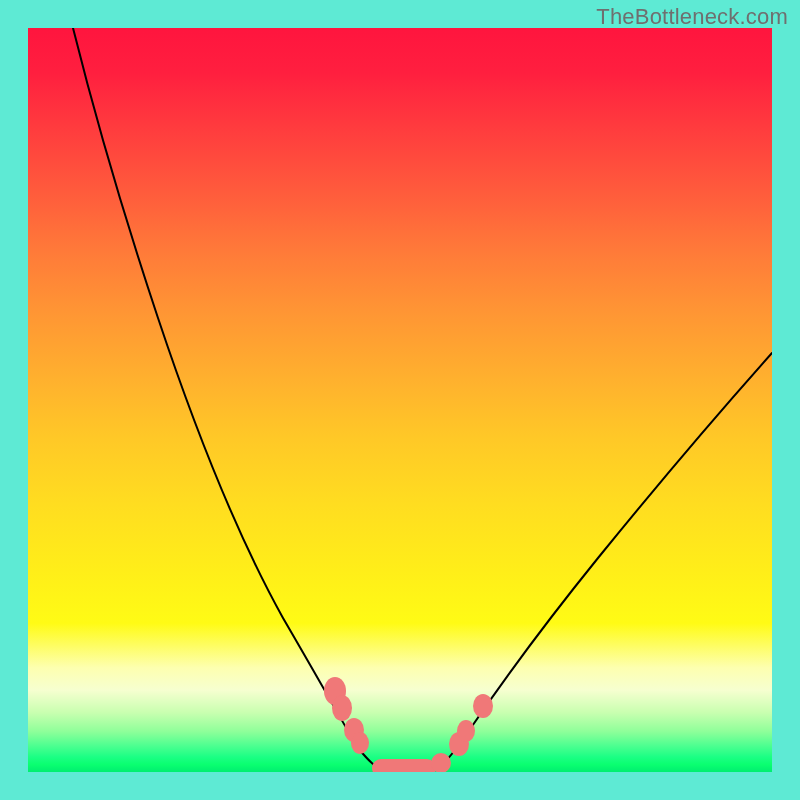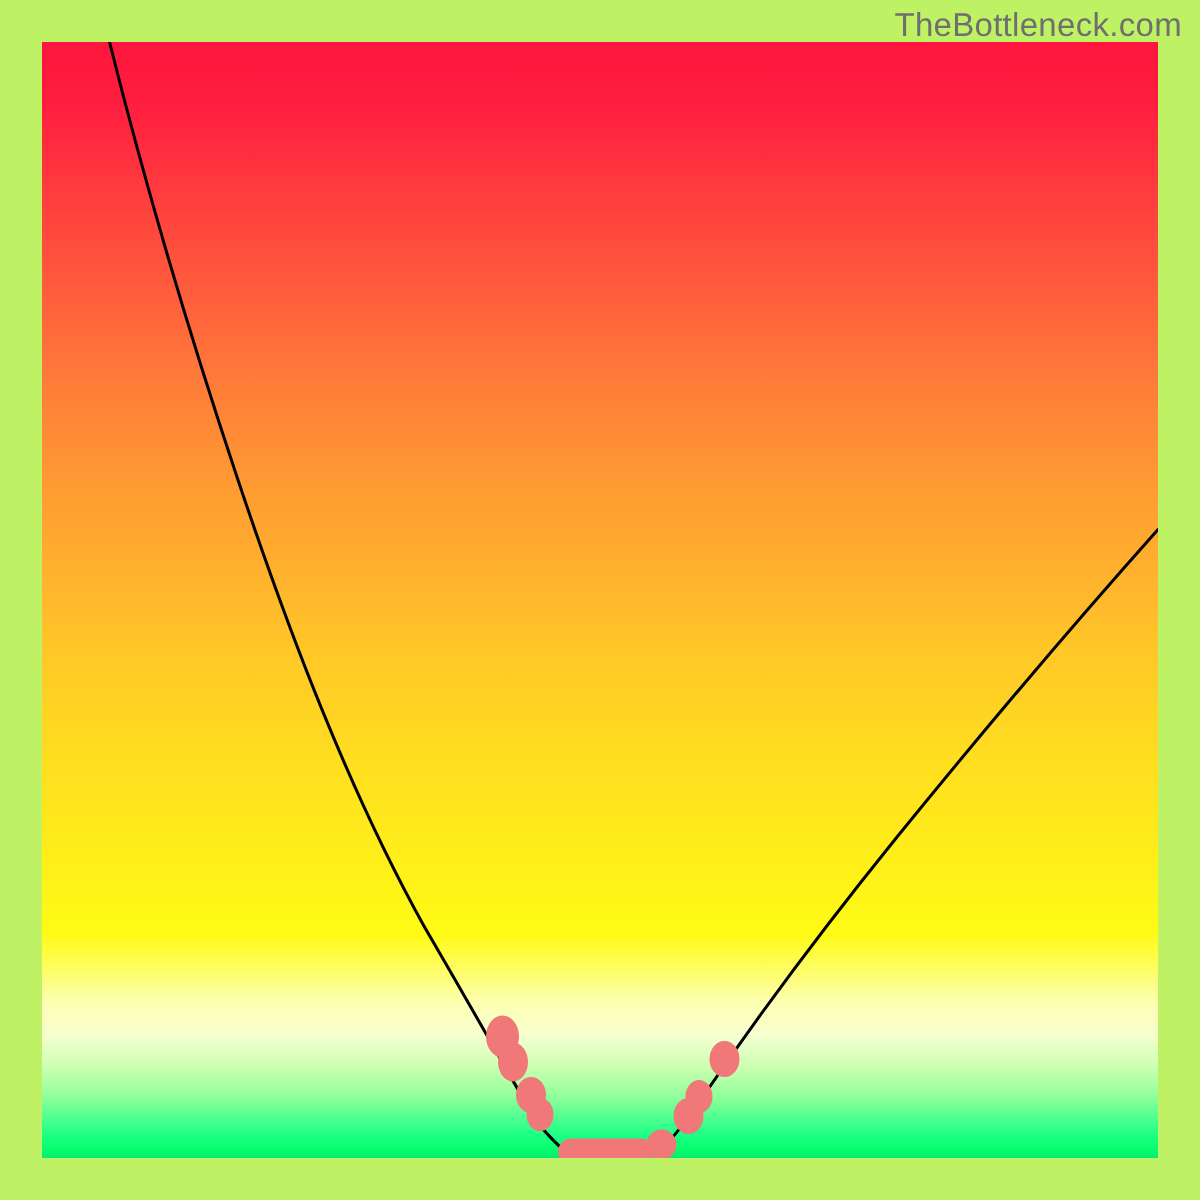--- a/index.html
+++ b/index.html
@@ -10,21 +10,21 @@
     background: #000;
     font-family: Arial, Helvetica, sans-serif;
     overflow: hidden;
   }
   .frame {
     position: absolute;
     top: 0;
     left: 0;
     width: 800px;
     height: 800px;
-    background: #bef264;
+    background: #5eead4;
   }
   .watermark {
     position: absolute;
     top: 4px;
     right: 12px;
     color: #6f6f6f;
     font-size: 22px;
     font-weight: 500;
     z-index: 60;
     user-select: none;

